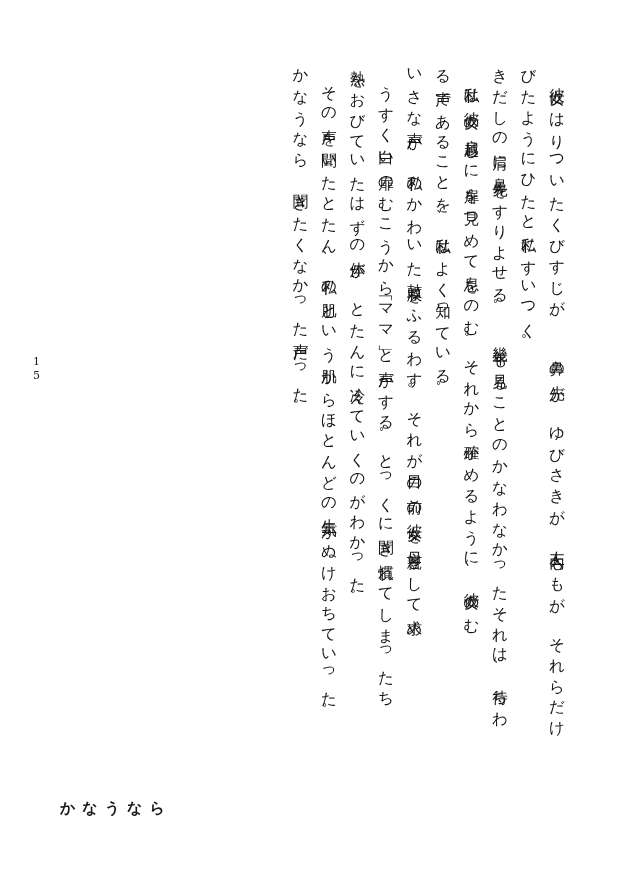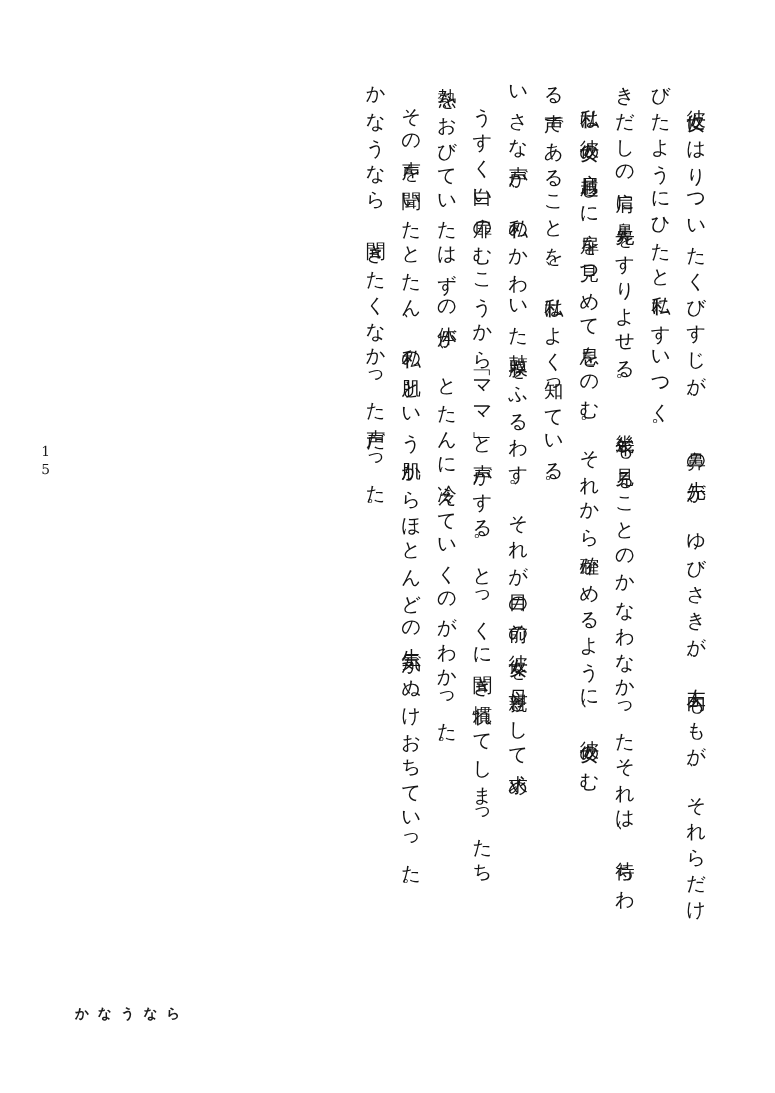--- a/index.html
+++ b/index.html
@@ -59,21 +59,21 @@
     letter-spacing: 1px;
     color: #1a1a1a;
   }
 
   
   #footer {
     position: absolute;
     left: 60px;
     bottom: 56px;
     font-family: "DejaVu Serif", "Liberation Serif", serif;
-    font-size: 11px;
+    font-size: 15px;
     letter-spacing: 7px;
     color: #1a1a1a;
     font-weight: 700;
   }
 </style>
 </head>
 <body>
 
 <div id="page">
 

